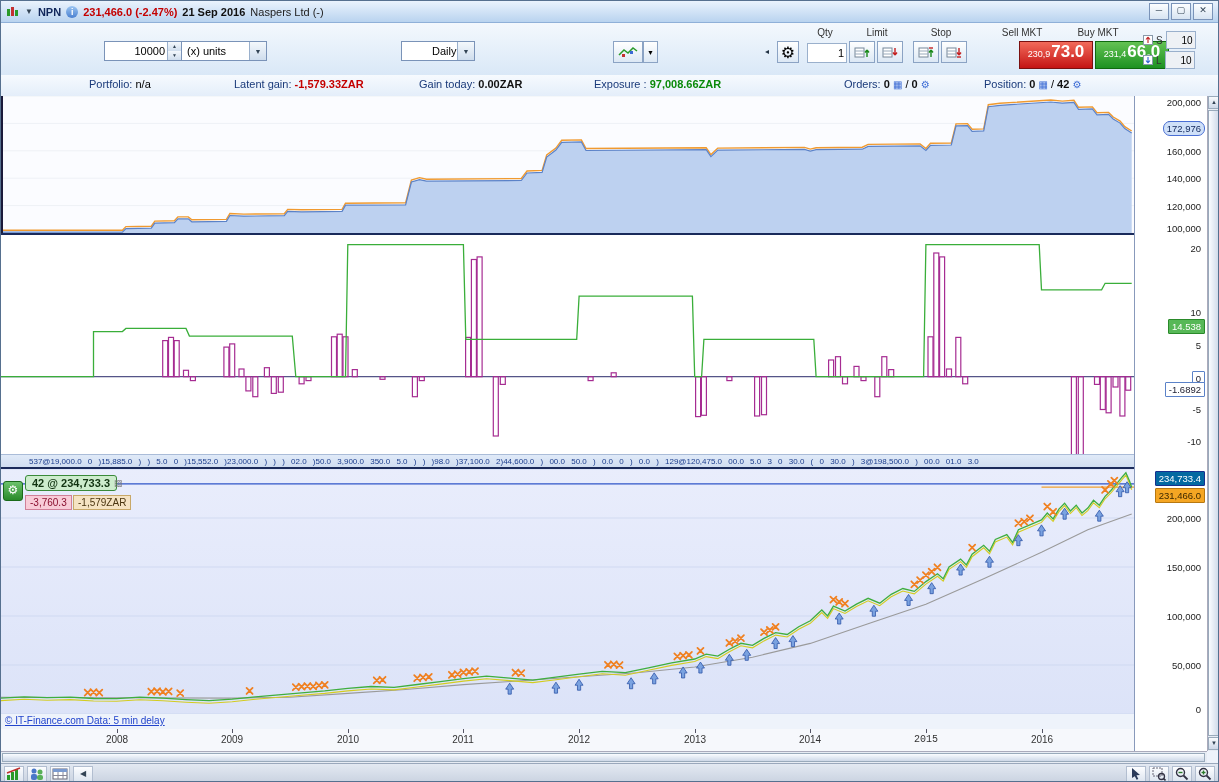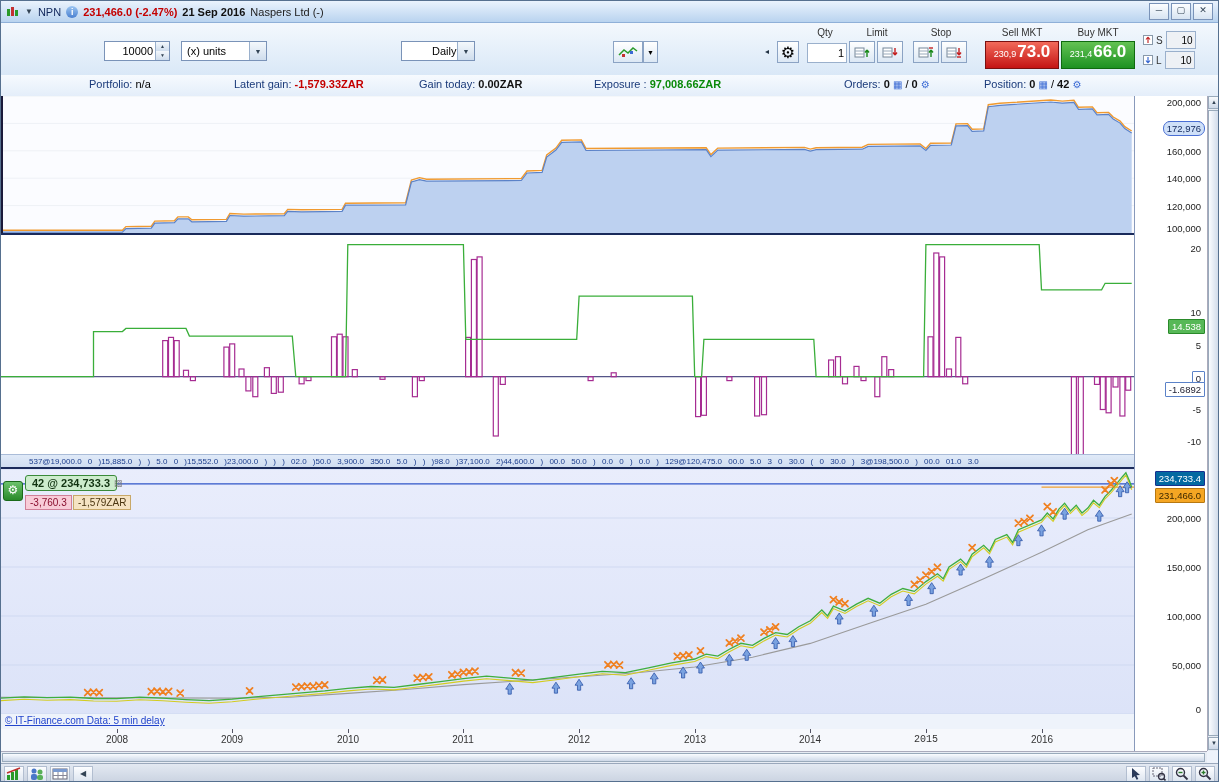--- a/index.html
+++ b/index.html
@@ -1,50 +1,50 @@
 <!DOCTYPE html>
 <html><head>
 <meta charset="utf-8">
 <style>
   html,body{margin:0;padding:0;background:#9aa7b8;font-family:"Liberation Sans",sans-serif;}
   .app{position:relative;width:1219px;height:782px;background:#eef3fb;overflow:hidden;border:1px solid #56708f;box-sizing:border-box;}
 
   
   .titlebar{position:absolute;top:0;left:0;right:0;height:22px;background:linear-gradient(#eaf3fd,#b9d3ef);
     border-bottom:1px solid #8fb0d8;display:flex;align-items:center;gap:5px;padding:0 5px;box-sizing:border-box;font-size:11px;}
-  .t-sym{font-weight:normal;color:#10265a;}
+  .t-sym{font-weight:bold;color:#10265a;}
   .t-caret{font-size:8px;color:#345;}
   .info-ic{width:12px;height:12px;border-radius:50%;background:linear-gradient(#9cc6f2,#4a80d0);color:#fff;
     font-size:9px;line-height:12px;text-align:center;font-weight:bold;}
   .t-price{color:#c40000;font-weight:bold;}
   .t-date{font-weight:bold;color:#111;}
   .t-name{color:#222;}
   .win-btns{margin-left:auto;display:flex;gap:2px;}
   .win-btn{width:18px;height:15px;border:1px solid #7a93b8;background:linear-gradient(#fdfeff,#d7e4f2);
     font-size:9px;line-height:13px;text-align:center;color:#345;cursor:default;}
 
   
   .toolbar{position:absolute;top:22px;left:0;right:0;height:52px;background:linear-gradient(#f3f8fd,#d9e8f7);
     border-bottom:1px solid #b9cce2;}
   .toolbar .ctrl{position:absolute;}
   .tb-label{position:absolute;font-size:10px;color:#333;text-align:center;}
-  .spin{display:flex;border:1px solid #7a93b8;background:#fff;height:20px;box-sizing:border-box;}
+  .spin{display:flex;border:1px solid #7a93b8;background:#fff;height:20px;box-sizing:border-box;padding-left:12px;}
   .spin input{width:46px;border:0;text-align:right;font-size:11px;padding:0 2px;outline:none;}
   .spinbtns{display:flex;flex-direction:column;width:13px;border-left:1px solid #9ab0cc;}
   .sb{flex:1;font-size:5px;line-height:8px;text-align:center;background:linear-gradient(#f4f8fc,#cfdded);color:#345;}
   .dd{display:flex;border:1px solid #7a93b8;background:#fff;height:20px;align-items:center;font-size:11px;
     padding-left:5px;box-sizing:border-box;}
   .dd .arw{margin-left:auto;width:16px;height:100%;background:linear-gradient(#f4f8fc,#cfdded);
     border-left:1px solid #9ab0cc;display:flex;align-items:center;justify-content:center;font-size:7px;color:#345;}
   .tool-btn{height:22px;border:1px solid #8ba3c4;background:linear-gradient(#ffffff,#dce8f5);
     display:inline-flex;align-items:center;justify-content:center;box-sizing:border-box;}
   .mini-btn{width:26px;height:22px;border:1px solid #8ba3c4;background:linear-gradient(#ffffff,#dce8f5);
     display:inline-flex;align-items:center;justify-content:center;margin-right:2px;box-sizing:border-box;}
   .sellbtn,.buybtn{width:74px;height:28px;display:flex;align-items:baseline;justify-content:center;gap:1px;
-    color:#fff;box-sizing:border-box;cursor:default;}
+    color:#fff;box-sizing:border-box;cursor:default;margin-left:34px;}
   .sellbtn{border:1px solid #7a1010;background:linear-gradient(#f26a5a,#c41414);}
   .buybtn{border:1px solid #0f6a0f;background:linear-gradient(#63c253,#1d9222);}
   .px-small{font-size:9px;}
   .px-big{font-size:17px;font-weight:bold;}
   .slrow{position:absolute;display:flex;align-items:center;gap:3px;font-size:10px;color:#333;}
   .slrow input{width:24px;height:16px;border:1px solid #9ab0cc;background:#eef1f5;font-size:10px;text-align:right;padding:0 2px;}
 
   
   .infobar{position:absolute;top:74px;left:0;right:0;height:21px;background:linear-gradient(#f6fafe,#e4eefa);
     border-bottom:1px solid #2a3a6a;font-size:11px;}

